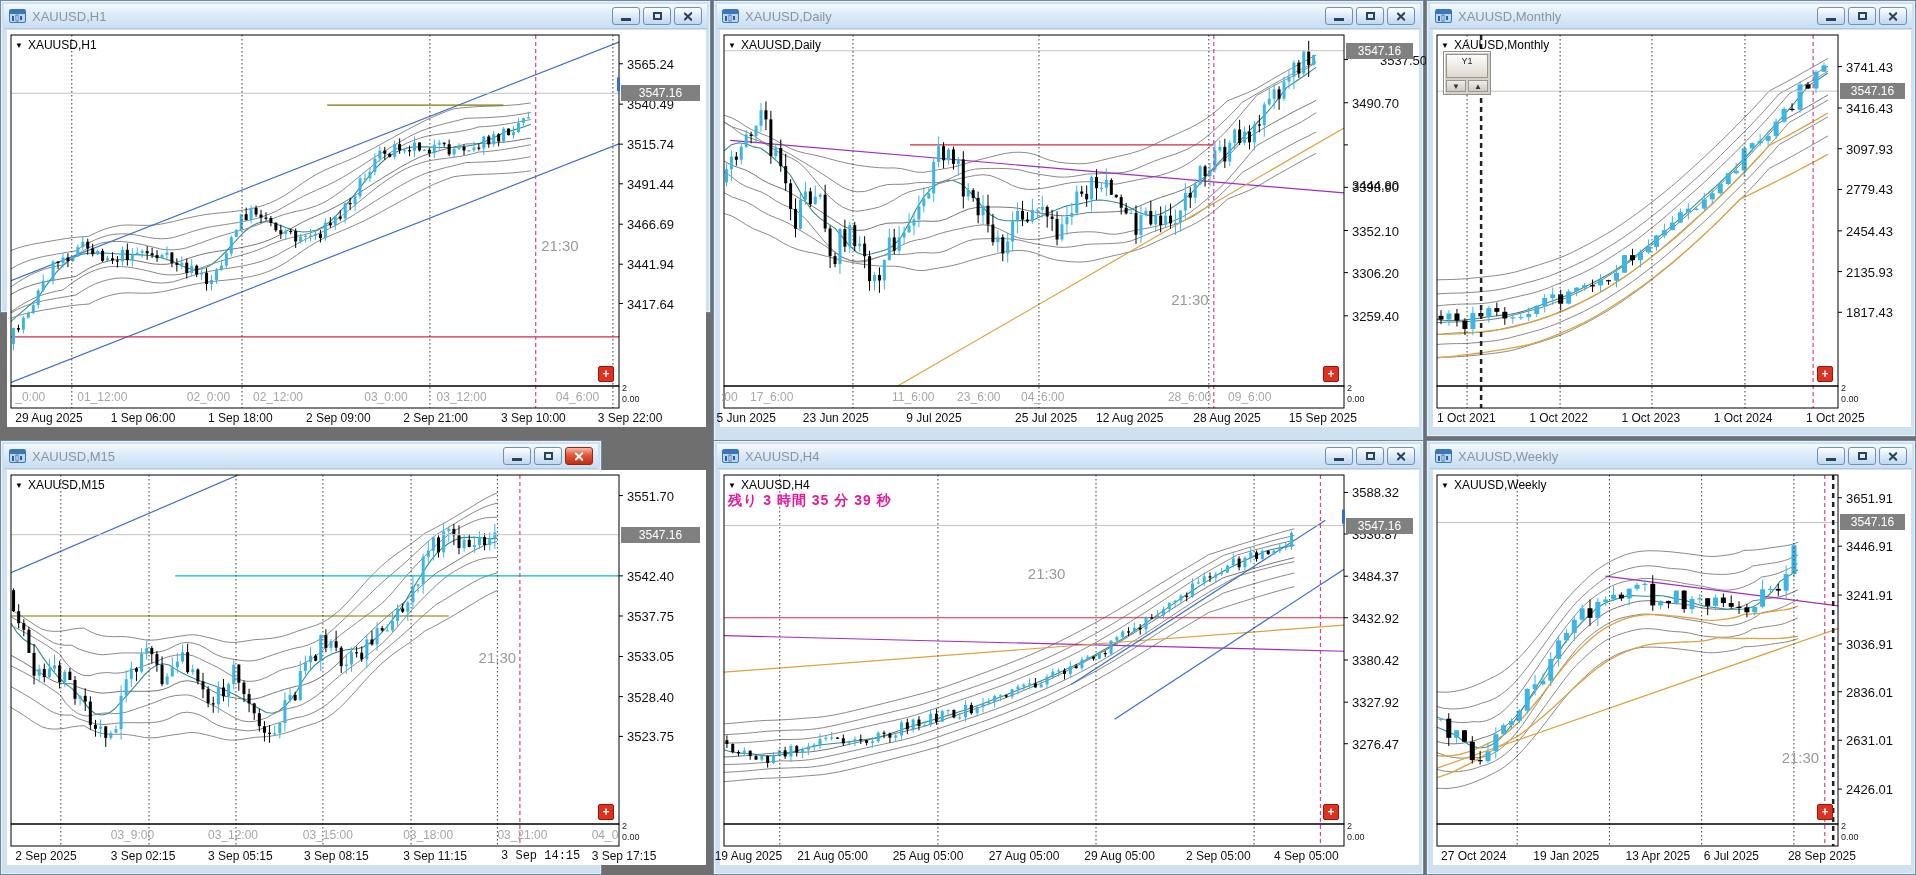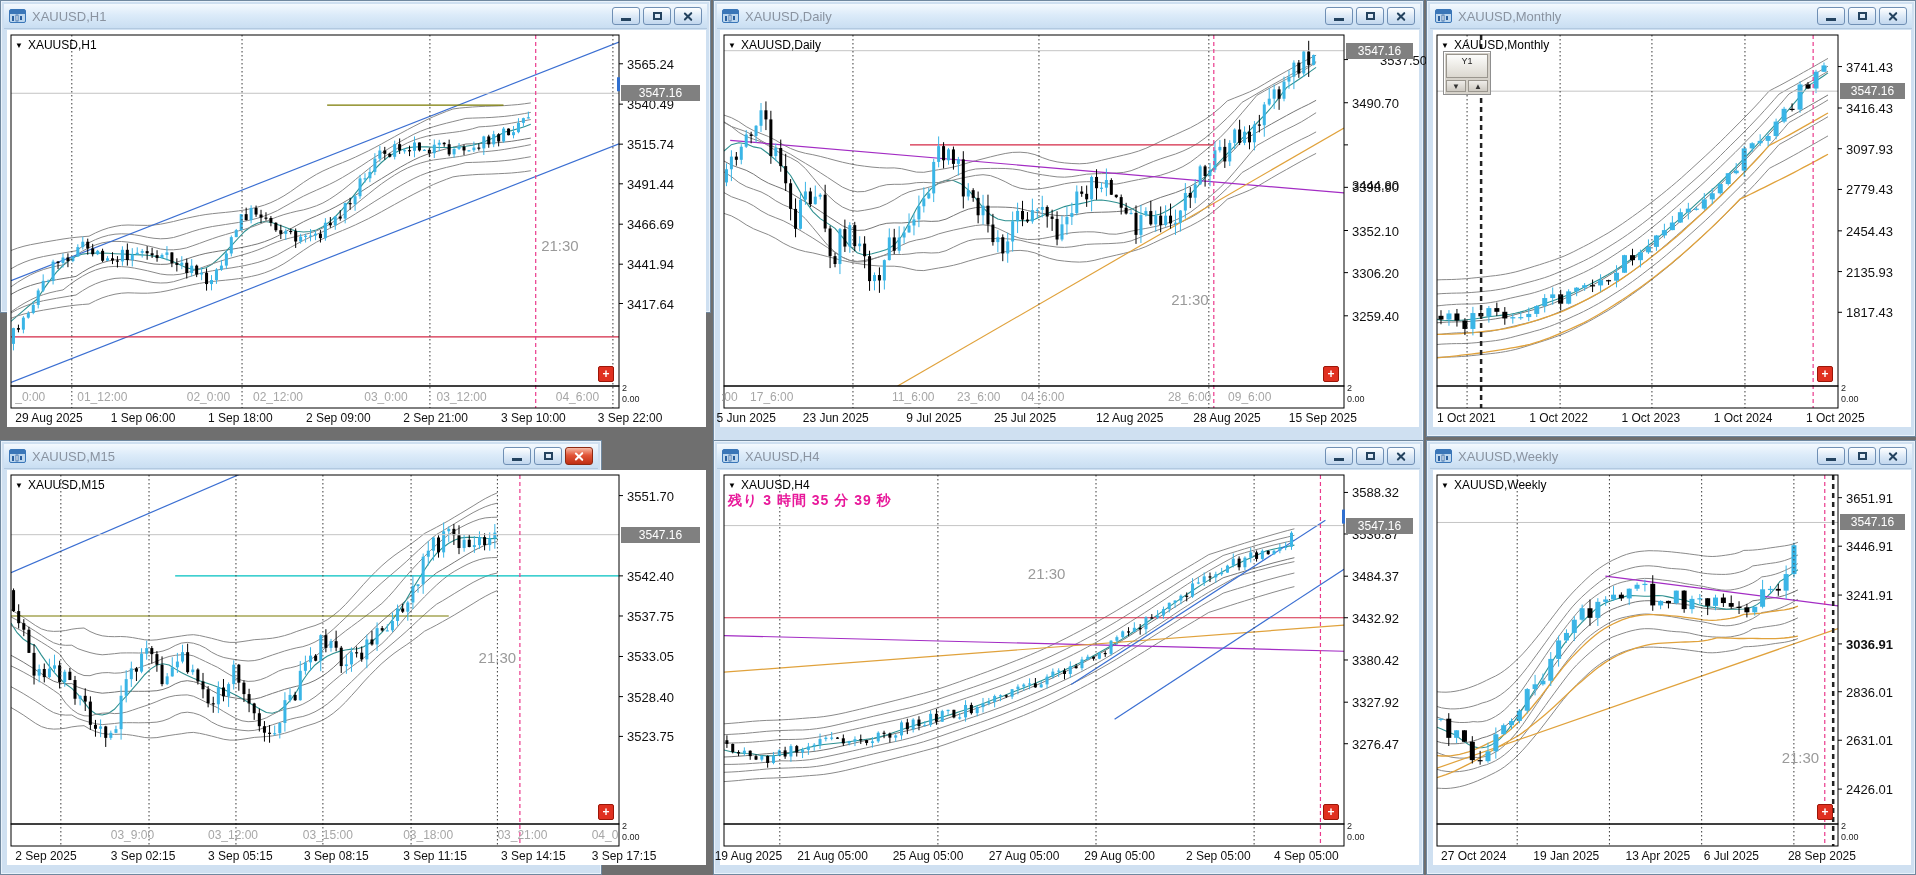--- a/index.html
+++ b/index.html
@@ -657,21 +657,21 @@
     <div class="ov slabel" style="left: 178.02px; top: 389px;">11_6:00</div>
     <div class="ov slabel" style="left: 243.12px; top: 389px;">23_6:00</div>
     <div class="ov slabel" style="left: 306.98px; top: 389px;">04_6:00</div>
     <div class="ov slabel" style="left: 453.92px; top: 389px;">28_6:00</div>
     <div class="ov slabel" style="left: 514.06px; top: 389px;">09_6:00</div>
     <div class="ov sc" style="left: 633px; top: 383px;">2</div>
     <div class="ov sc" style="left: 633px; top: 394px;">0.00</div>
     <div class="ov date" style="left: 2.56px; top: 410px;">5 Jun 2025</div>
     <div class="ov date" style="left: 88.74px; top: 410px;">23 Jun 2025</div>
     <div class="ov date" style="left: 192.28px; top: 410px;">9 Jul 2025</div>
-    <div class="ov date" style="left: 280px; top: 410px;">25 Jul 2025</div>
+    <div class="ov date" style="left: 301px; top: 410px;">25 Jul 2025</div>
     <div class="ov date" style="left: 382px; top: 410px;">12 Aug 2025</div>
     <div class="ov date" style="left: 479.34px; top: 410px;">28 Aug 2025</div>
     <div class="ov date" style="left: 574.82px; top: 410px;">15 Sep 2025</div>
     <div class="ov cd" style="left: 495.46px; top: 290.005px; transform: translateX(-102%);">21:30</div>
     <div class="ov plus" style="left: 609px; top: 365px;">+</div>
   </div>
 <div class="panel" style="left: 1426px; top: 0px; width: 490px; height: 437px;">
     <div class="titlebar">
       <span class="ticon">
         <svg width="17" height="14" viewBox="0 0 17 14">
@@ -1125,21 +1125,21 @@
     <div class="ov slabel" style="left: 402.16px; top: 387px;">03_18:00</div>
     <div class="ov slabel" style="left: 496.4px; top: 387px;">03_21:00</div>
     <div class="ov slabel" style="left: 590.64px; top: 387px;">04_0</div>
     <div class="ov sc" style="left: 621px; top: 381px;">2</div>
     <div class="ov sc" style="left: 621px; top: 392px;">0.00</div>
     <div class="ov date" style="left: 14.256px; top: 408px;">2 Sep 2025</div>
     <div class="ov date" style="left: 109.712px; top: 408px;">3 Sep 02:15</div>
     <div class="ov date" style="left: 206.992px; top: 408px;">3 Sep 05:15</div>
     <div class="ov date" style="left: 303.056px; top: 408px;">3 Sep 08:15</div>
     <div class="ov date" style="left: 402.16px; top: 408px;">3 Sep 11:15</div>
-    <div class="ov date" style="left: 500.048px; top: 408px;">3 Sep 14:15</div>
+    <div class="ov date" style="left: 500.048px; top: 408px; font-family: Liberation Mono, monospace;">3 Sep 14:15</div>
     <div class="ov date" style="left: 590.64px; top: 408px;">3 Sep 17:15</div>
     <div class="ov cd" style="left: 515.856px; top: 208.225px; transform: translateX(-102%);">21:30</div>
     <div class="ov plus" style="left: 597px; top: 363px;">+</div>
   </div>
 <div class="panel" style="left: 713px; top: 440px; width: 711px; height: 435px;">
     <div class="titlebar">
       <span class="ticon">
         <svg width="17" height="14" viewBox="0 0 17 14">
           <rect x="0.5" y="0.5" width="16" height="13" rx="1.5" fill="#bcd6ee" stroke="#3a76b8"></rect>
           <rect x="1" y="1" width="15" height="4" fill="#3a76b8"></rect>
@@ -1575,21 +1575,21 @@
       <line x1="411" y1="299.24" x2="415" y2="299.24" stroke="#000"></line>
       <line x1="411" y1="348.1" x2="415" y2="348.1" stroke="#000"></line>
     </svg>
     <div class="ov clabel" style="left: 14px; top: 37px;">
       <span class="tri">▼</span>
       <span>XAUUSD,Weekly</span>
     </div>
     <div class="ov tick" style="left: 419px; top: 49.685px;">3651.91</div>
     <div class="ov tick" style="left: 419px; top: 98.196px;">3446.91</div>
     <div class="ov tick" style="left: 419px; top: 147.056px;">3241.91</div>
-    <div class="ov tick" style="left: 419px; top: 195.916px; font-weight: bold;">3036.91</div>
+    <div class="ov tick" style="left: 419px; top: 195.916px;">3036.91</div>
     <div class="ov tick" style="left: 419px; top: 243.729px;">2836.01</div>
     <div class="ov tick" style="left: 419px; top: 292.24px;">2631.01</div>
     <div class="ov tick" style="left: 419px; top: 341.1px;">2426.01</div>
     <div class="ov tag" style="left: 413px; top: 73.464px; width: 65px; height: 16px;">3547.16</div>
     <div class="ov sc" style="left: 414px; top: 381px;">2</div>
     <div class="ov sc" style="left: 414px; top: 392px;">0.00</div>
     <div class="ov date" style="left: 14.01px; top: 408px;">27 Oct 2024</div>
     <div class="ov date" style="left: 106.24px; top: 408px;">19 Jan 2025</div>
     <div class="ov date" style="left: 198.47px; top: 408px;">13 Apr 2025</div>
     <div class="ov date" style="left: 276.665px; top: 408px;">6 Jul 2025</div>

